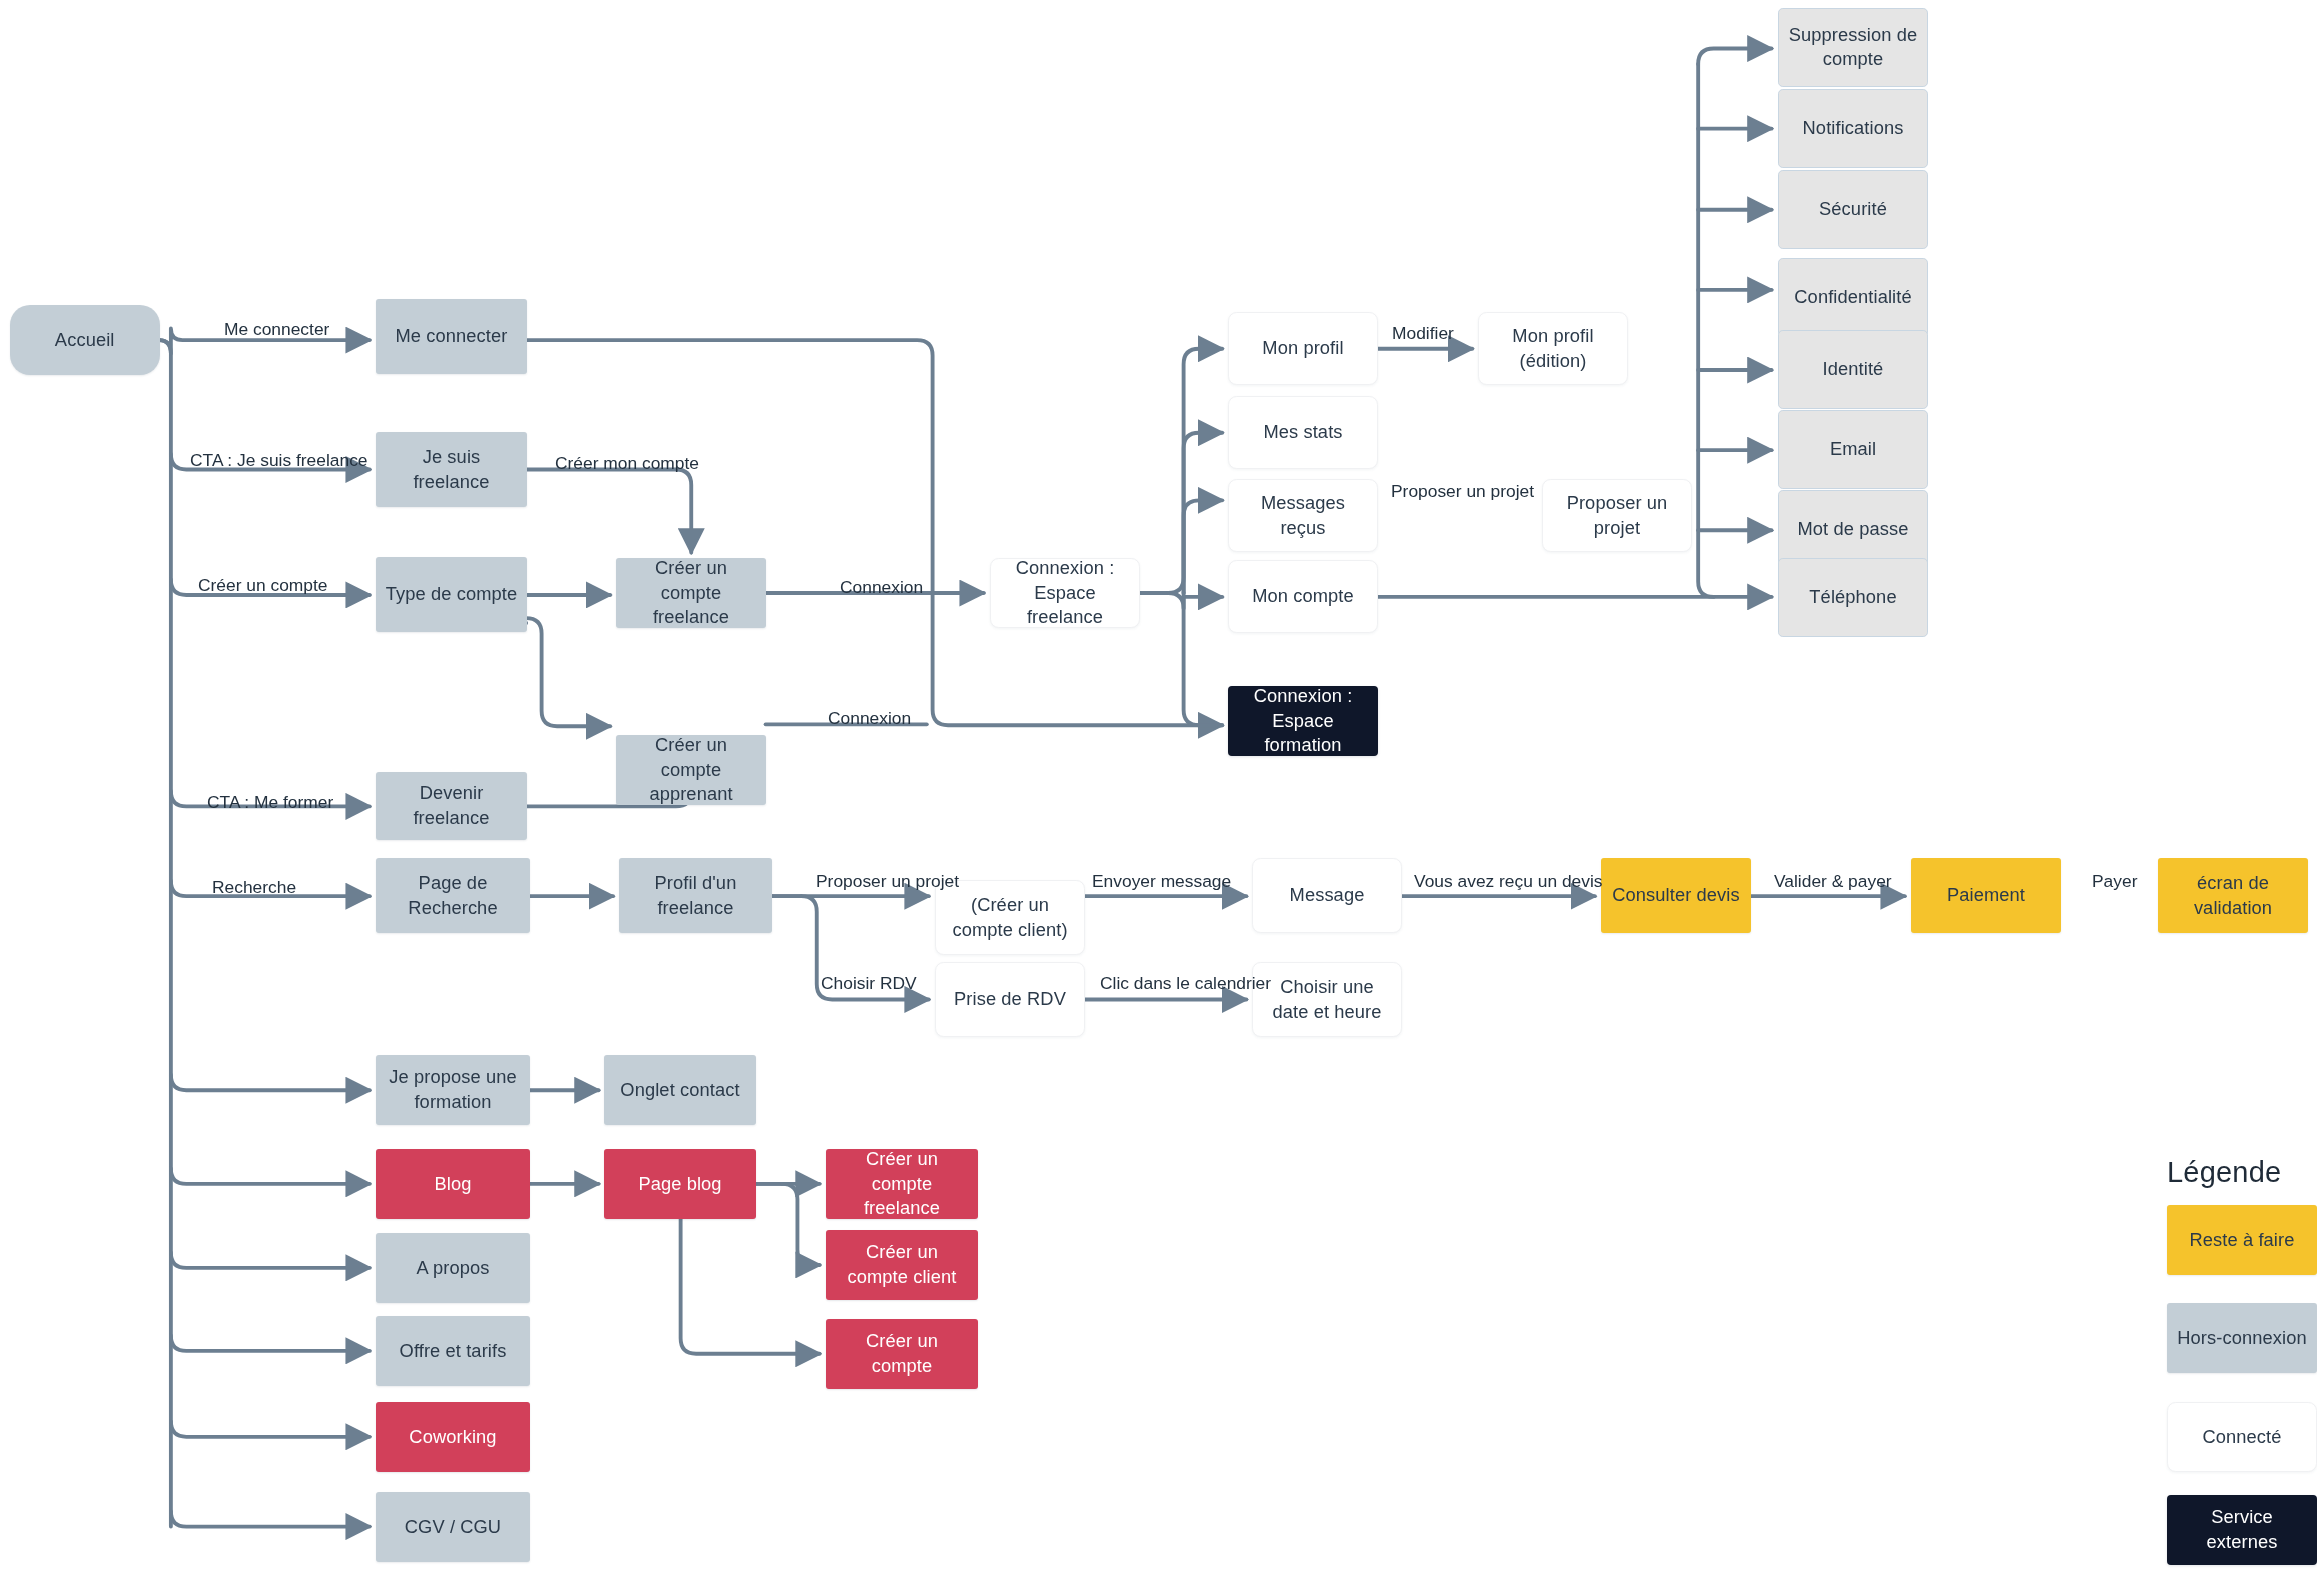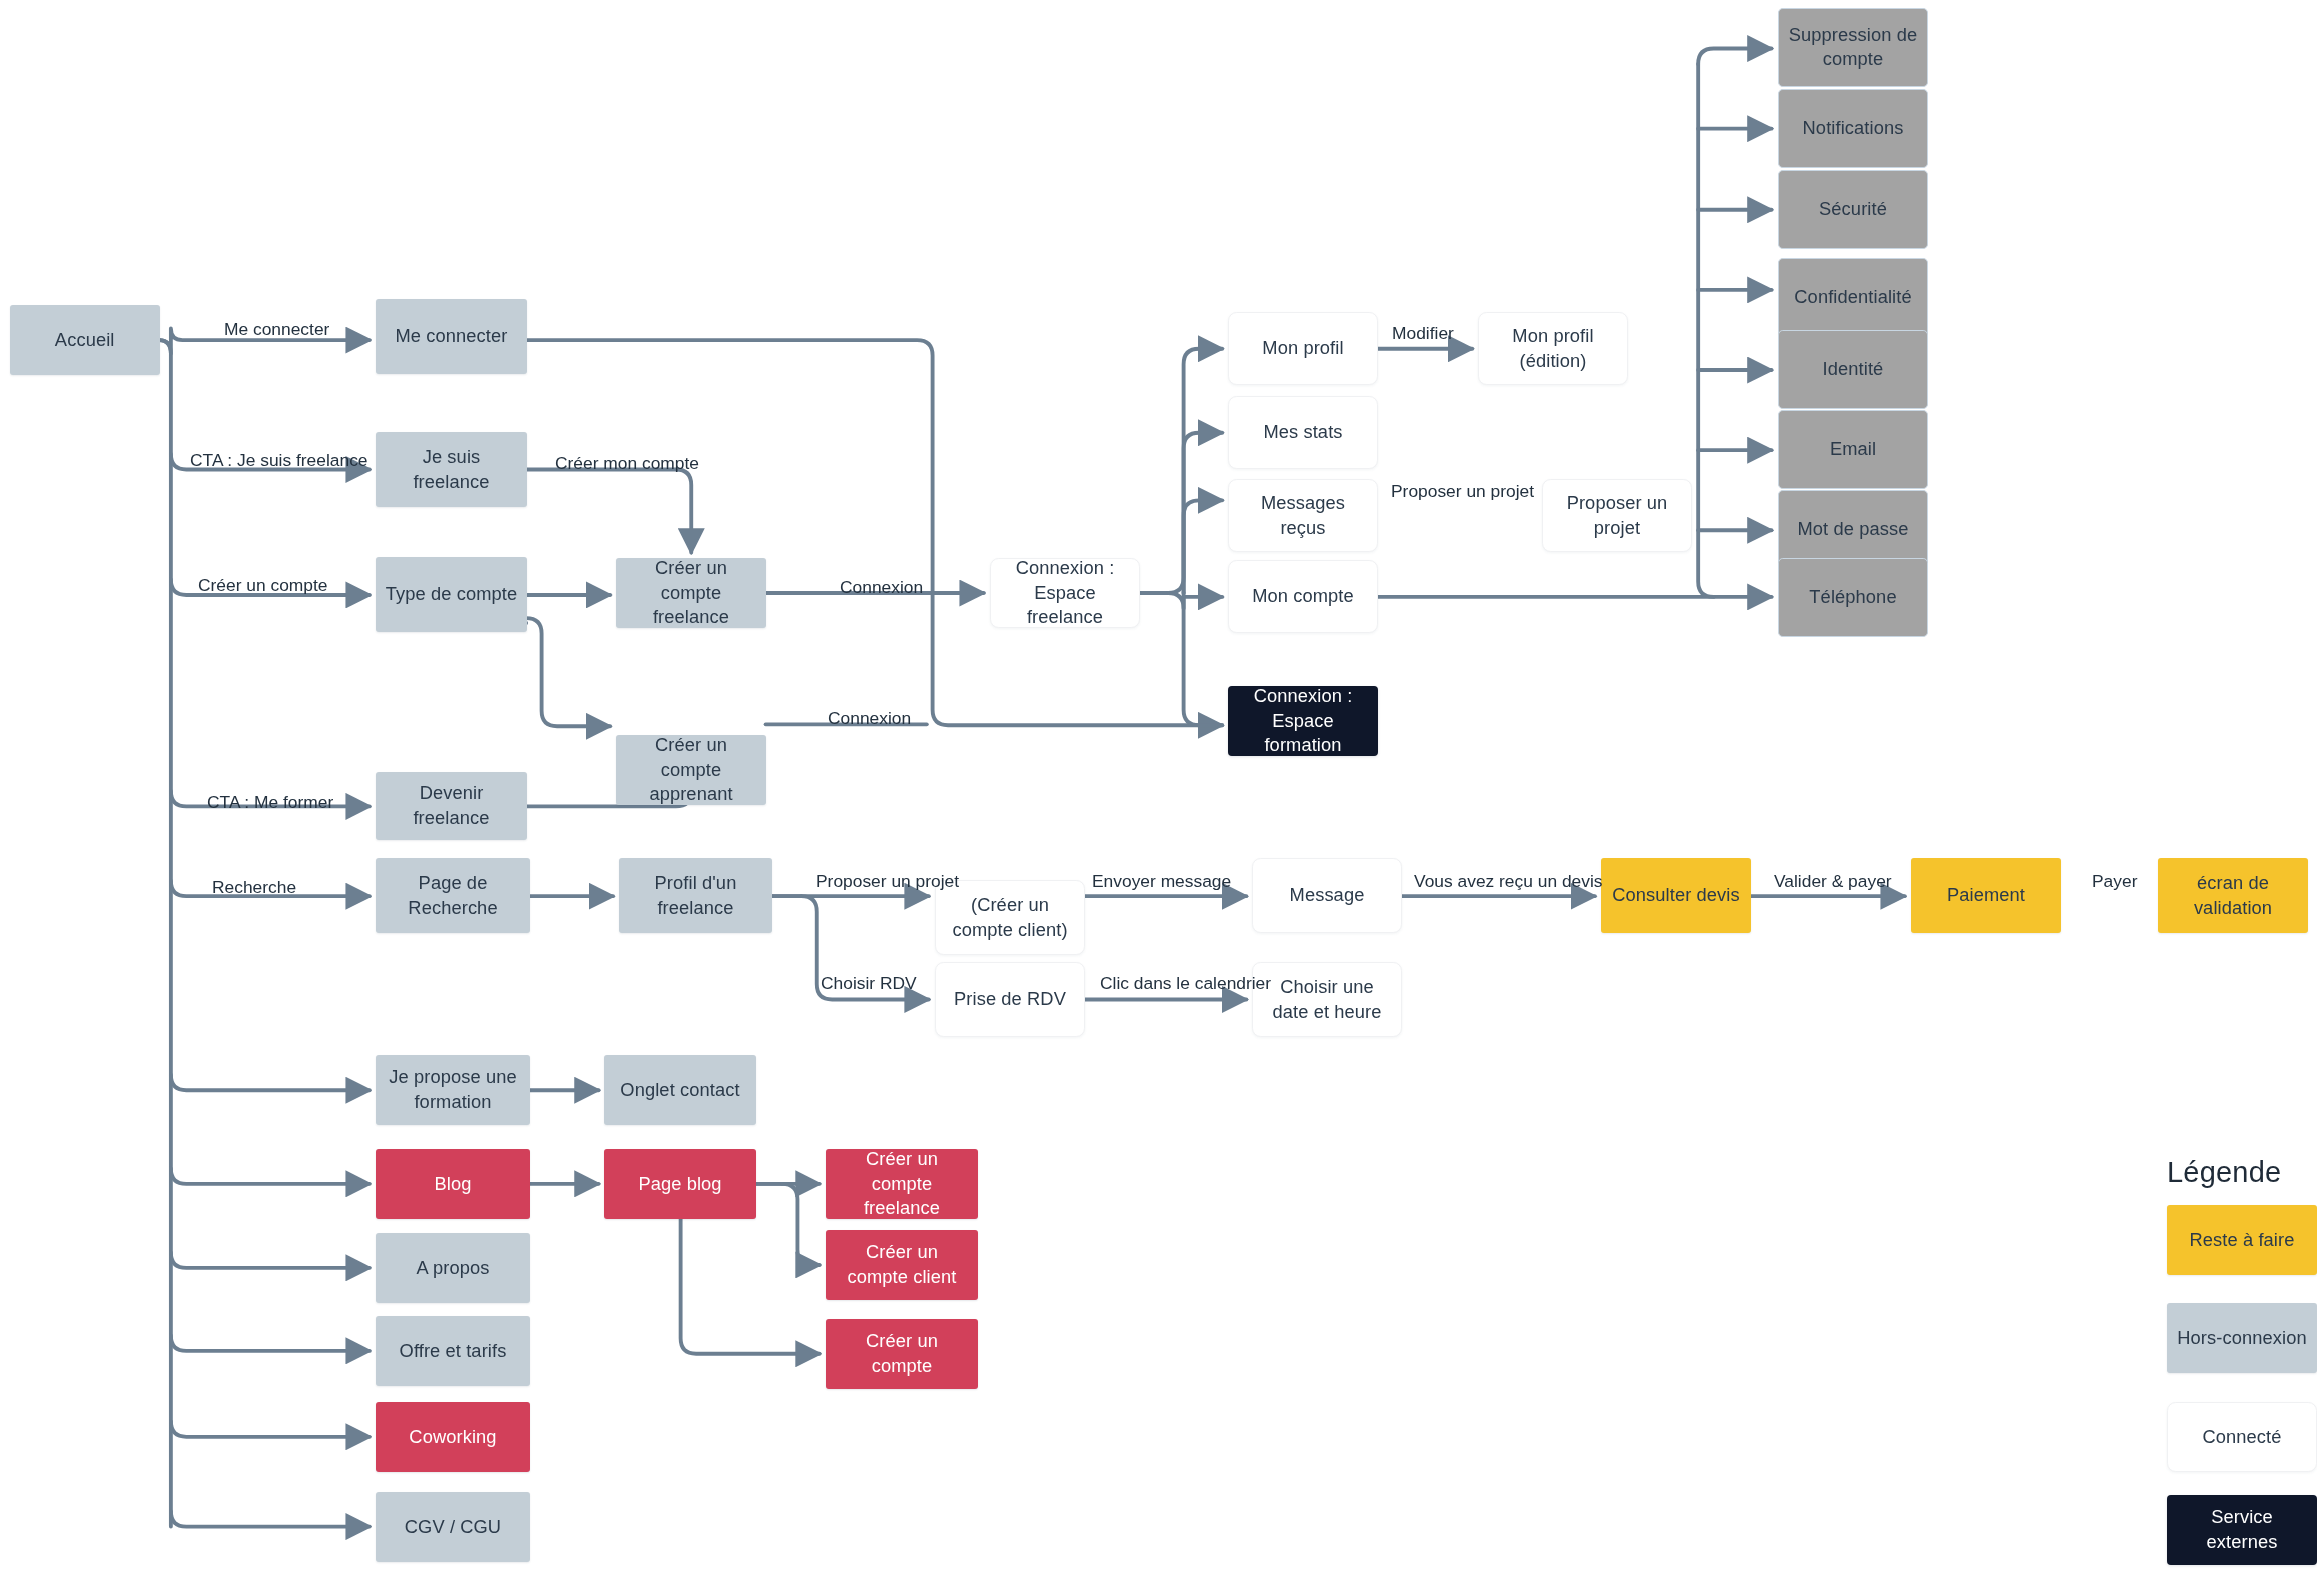--- a/index.html
+++ b/index.html
@@ -47,21 +47,21 @@
   
   .n-white {
     background: #ffffff;
     color: #2b3a4a;
     border: 1px solid #f0f1f3;
     border-radius: 8.7px;
     box-shadow: 0 1px 2.9px rgba(40,60,80,0.06);
   }
   
   .n-outline {
-    background: #a3a3a3;
+    background: #e5e5e5;
     color: #2b3a4a;
     border: 1px solid #c8d6e2;
     border-radius: 4.8px;
   }
   
   .n-yellow {
     background: #f5c32c;
     color: #2b3a4a;
     border-radius: 2.9px;
     box-shadow: 0 1px 1.9px rgba(40,60,80,0.10);
@@ -192,21 +192,21 @@
       <path d="M 783 1226 L 849 1226"></path>
 
       <path d="M 783 1226 L 810 1226" marker-end="none"></path>
       <path d="M 810 1226 Q 826 1226 826 1242 L 826 1294 Q 826 1310 842 1310 L 849 1310"></path>
 
       <path d="M 705 1262 Q 705 1278 705 1278 L 705 1386 Q 705 1402 721 1402 L 849 1402"></path>
     </g>
   </svg>
 
   <div id="nodes-host">
-      <div class="node n-grey" style="left: 9.7px; top: 305px; width: 150px; height: 70px;">Accueil</div>
+      <div class="node n-grey" style="left: 9.7px; top: 305px; width: 150px; height: 70px; border-radius: 20px;">Accueil</div>
       <div class="node n-grey" style="left: 376px; top: 299px; width: 151px; height: 75px;">Me connecter</div>
       <div class="node n-grey" style="left: 376px; top: 432px; width: 151px; height: 75px;">Je suis freelance</div>
       <div class="node n-grey" style="left: 376px; top: 557px; width: 151px; height: 75px;">Type de compte</div>
       <div class="node n-grey" style="left: 376px; top: 772px; width: 151px; height: 68px;">Devenir freelance</div>
       <div class="node n-grey" style="left: 376px; top: 858px; width: 154px; height: 75px;">Page de Recherche</div>
       <div class="node n-grey" style="left: 376px; top: 1055px; width: 154px; height: 70px;">Je propose une formation</div>
       <div class="node n-red" style="left: 376px; top: 1149px; width: 154px; height: 70px;">Blog</div>
       <div class="node n-grey" style="left: 376px; top: 1233px; width: 154px; height: 70px;">A propos</div>
       <div class="node n-grey" style="left: 376px; top: 1316px; width: 154px; height: 70px;">Offre et tarifs</div>
       <div class="node n-red" style="left: 376px; top: 1402px; width: 154px; height: 70px;">Coworking</div>

